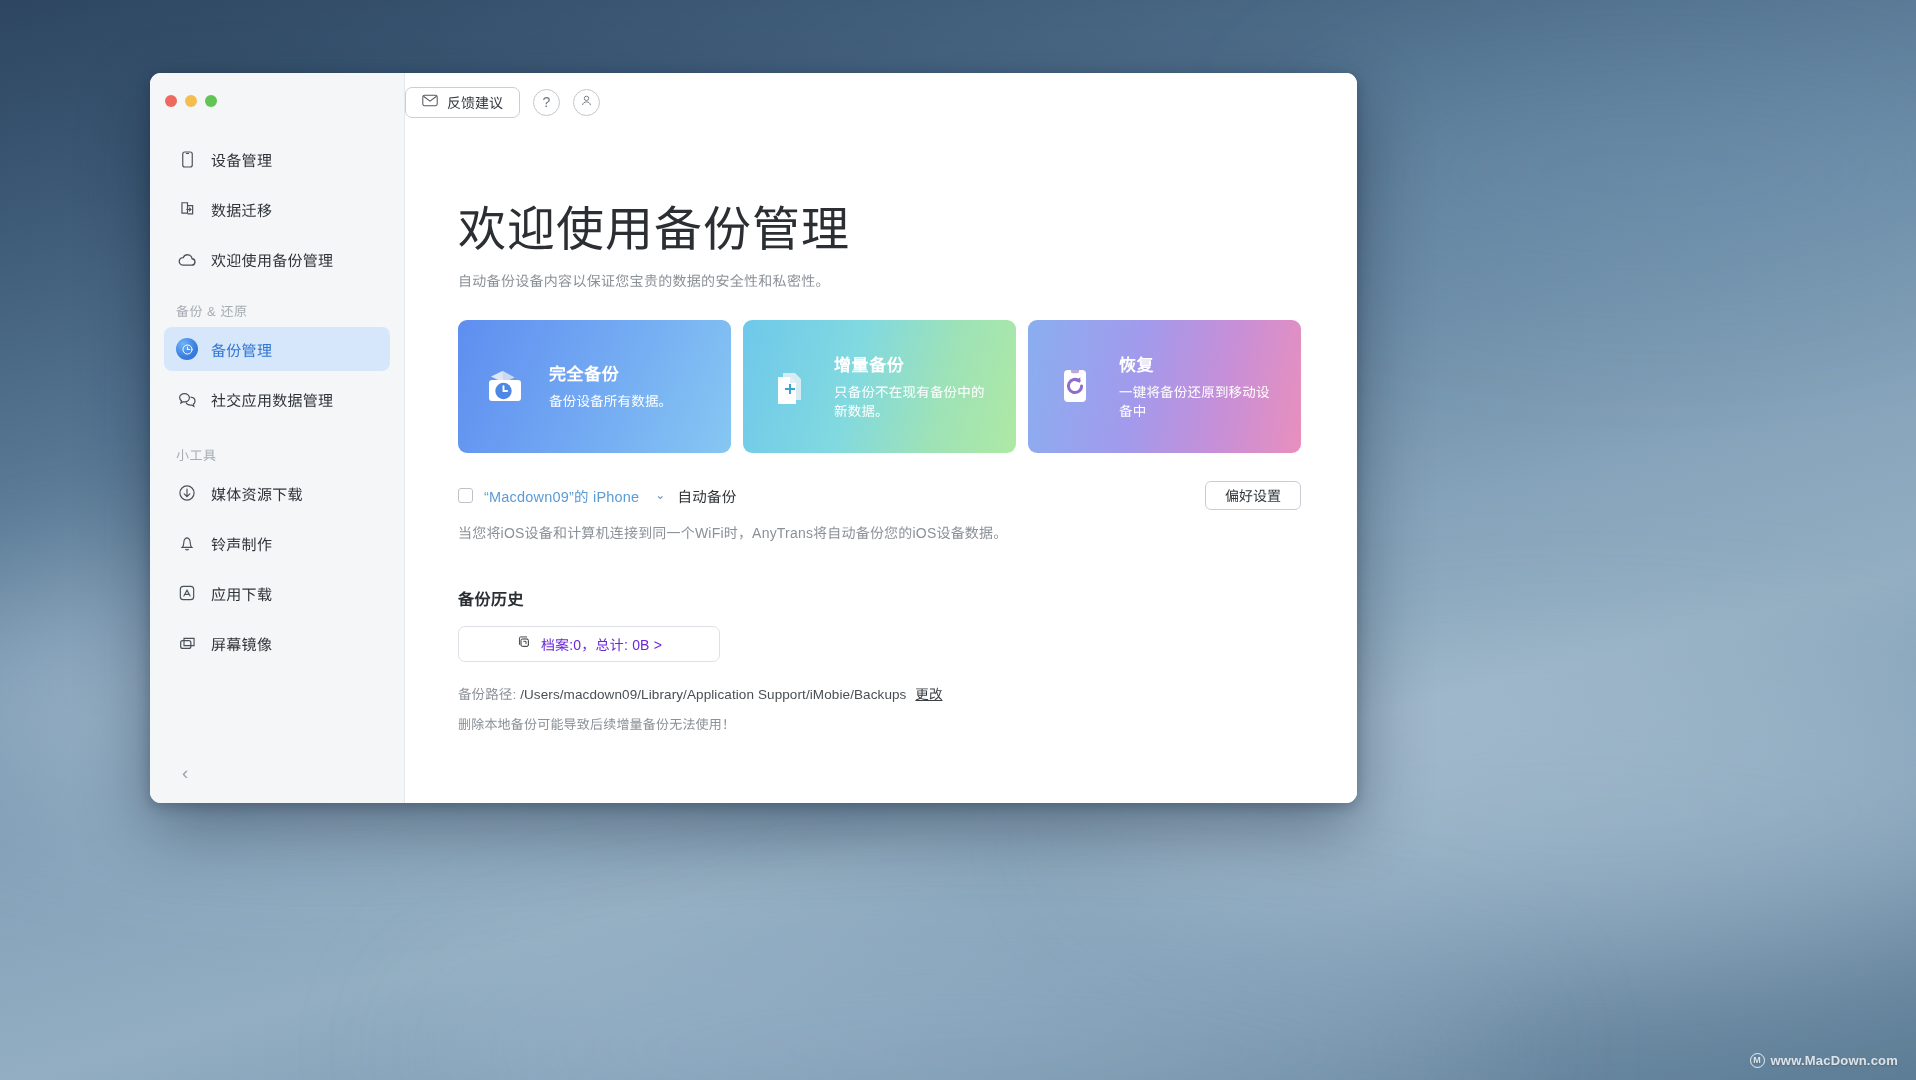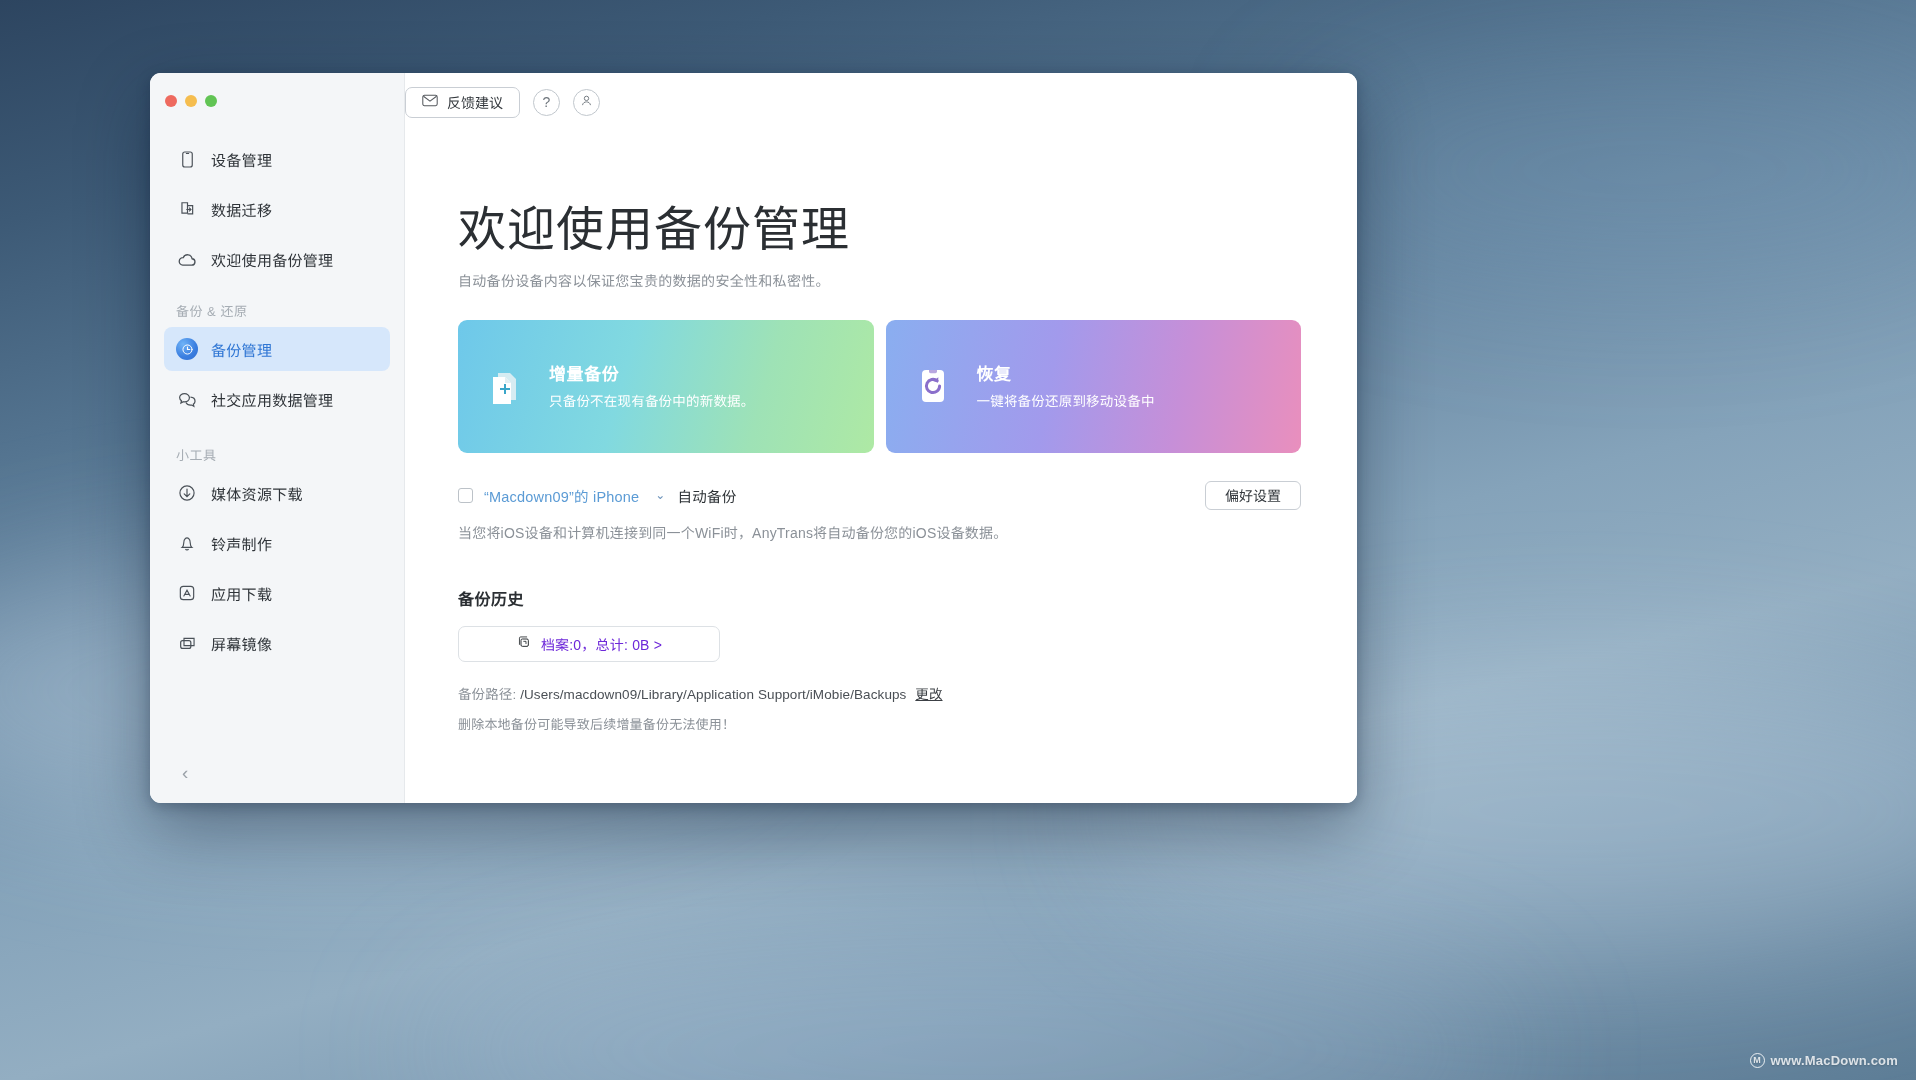--- a/index.html
+++ b/index.html
@@ -515,20 +515,37 @@
       </div>
     </div>
 
     <div class="content">
 
       <h1 class="page-title">欢迎使用备份管理</h1>
       <p class="page-sub">自动备份设备内容以保证您宝贵的数据的安全性和私密性。</p>
 
       <div class="cards">
 
+        <div class="card full">
+          <span class="card-icon">
+            <svg width="56" height="56" viewBox="0 0 56 56" fill="none">
+              <path d="M14 18.5 25.5 13l12 6.5-11.5 5z" fill="#dde7f6"></path>
+              <path d="M25.5 13 37.5 19.5 26 24.5z" fill="#c9d9f0"></path>
+              <rect x="12" y="22" width="32" height="21" rx="3" fill="#ffffff"></rect>
+              <circle cx="26.5" cy="33" r="8.2" fill="#4f87e6"></circle>
+              <g stroke="#ffffff" stroke-width="1.9" stroke-linecap="round" fill="none">
+                <path d="M26.5 28.2V33h3.6"></path>
+              </g>
+            </svg>
+          </span>
+          <div class="card-text">
+            <div class="card-title">完全备份</div>
+            <div class="card-desc">备份设备所有数据。</div>
+          </div>
+        </div>
 
         <div class="card incremental">
           <span class="card-icon">
             <svg width="56" height="56" viewBox="0 0 56 56" fill="none">
               <path d="M21 15h12l6 6v21H21z" fill="#d6ecf2"></path>
               <path d="M16 19h12l6 6v21H16z" fill="#ffffff"></path>
               <path d="M28 19v6h6z" fill="#e2eff4"></path>
               <path d="M23 30h4v-4h2v4h4v2h-4v4h-2v-4h-4z" fill="#3aa6c9"></path>
             </svg>
           </span>

